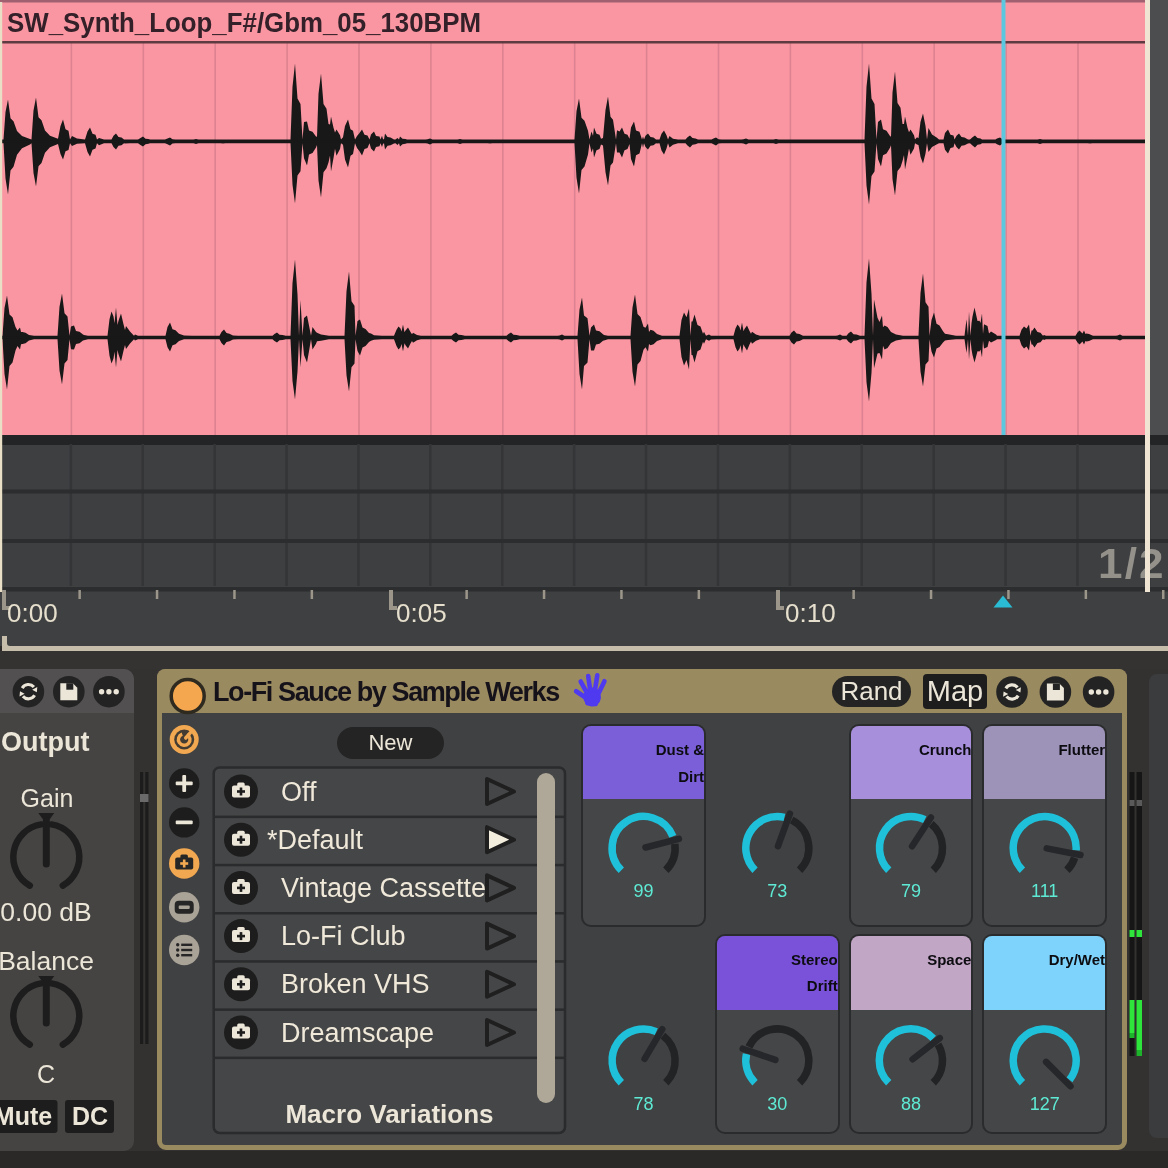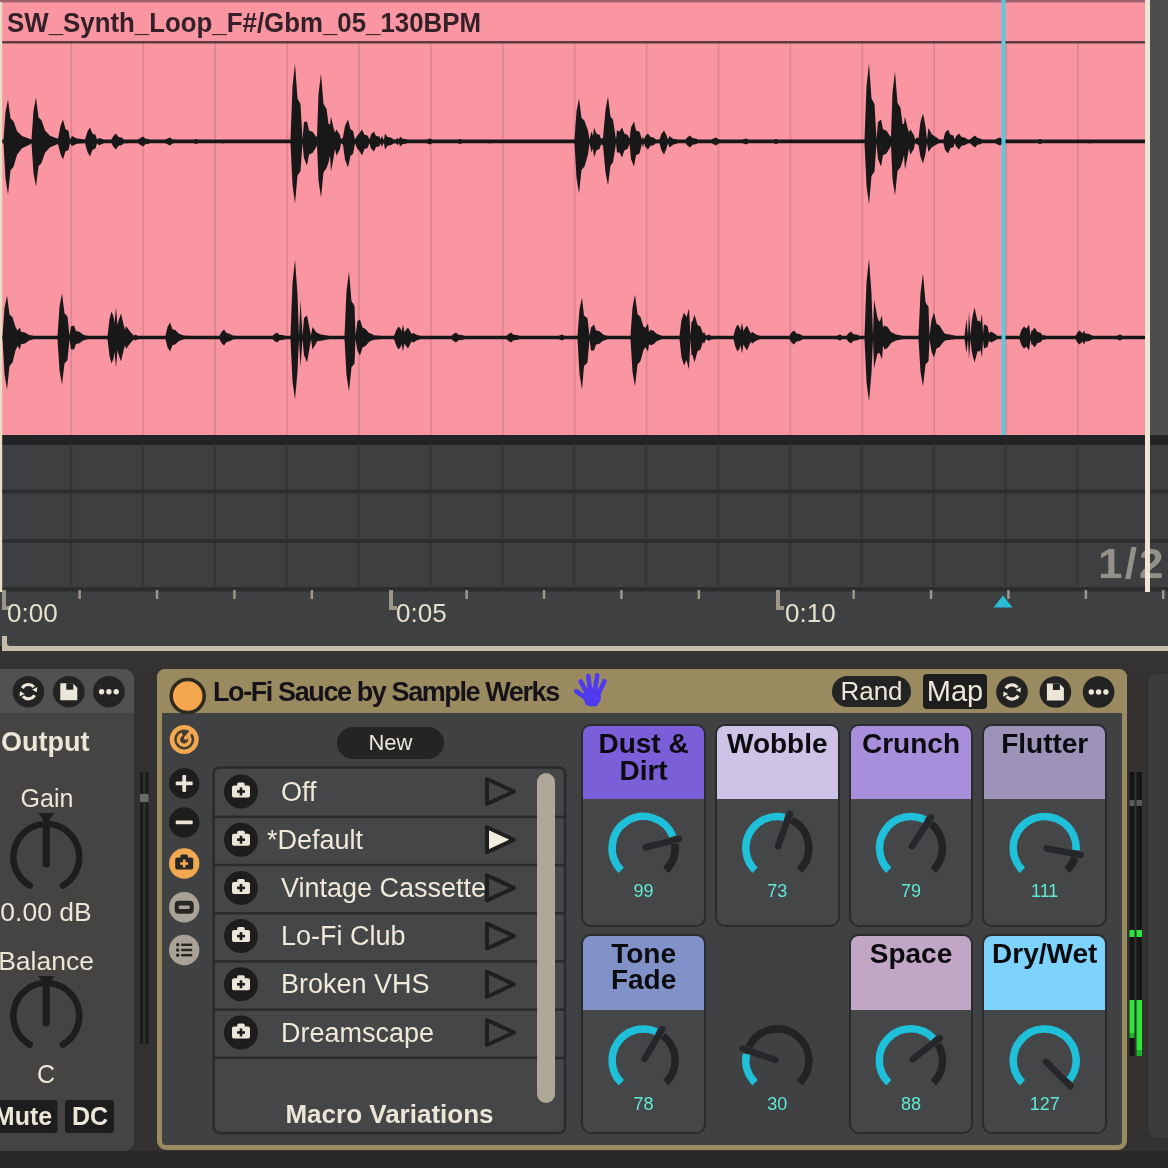--- a/index.html
+++ b/index.html
@@ -11,21 +11,21 @@
 #rightpanel{left:1149px;top:674px;width:30px;height:464px;background:#3b3c3d;border-radius:8px}
 #device{left:157px;top:669px;width:970px;height:481px;background:#404142;border:5px solid #9a8a60;border-radius:9px}
 #devtitle{left:157px;top:669px;width:970px;height:44px;background:#9a8a60;border-radius:8px 8px 0 0}
 #devtitle b{position:absolute;left:56px;top:8px;color:#16121a;font-size:27px;font-weight:700;letter-spacing:-1.4px}
 .pill{position:absolute;background:#242424;color:#ece6d8;text-align:center;font-weight:400}
 #randpill{left:832px;top:676px;width:79px;height:31px;border-radius:16px;font-size:26px;line-height:30px}
 #mappill{left:923px;top:674px;width:64px;height:35px;border-radius:4px;background:#1d1d1d;font-size:29px;line-height:34px}
 #newpill{left:337px;top:727px;width:107px;height:32px;border-radius:16px;font-size:22px;line-height:31px}
 
 .mcell{position:absolute;width:124.8px;background:#454647;border:2.5px solid #2a2b2c;border-radius:10px;overflow:hidden}
-.mhead{position:absolute;left:0;top:0;width:100%;text-align:center;color:#0c0c10;font-size:28px;font-weight:700;line-height:26.5px;padding-top:5px}
+.mhead{position:absolute;left:0;top:0;width:100%;text-align:right;color:#0c0c10;font-size:15px;font-weight:700;line-height:26.5px;padding-top:11px}
 .mval{position:absolute;width:100%;text-align:center;color:#5eead4;font-size:18px}
 </style></head><body>
 <div id="stage">
 <svg class="abs" width="1168" height="1168" style="left:0;top:0">
 
  <rect x="0" y="0" width="1145" height="435" fill="#fa96a2"></rect>
  <rect x="1150" y="0" width="18" height="435" fill="#4c4d4e"></rect>
  <rect x="0" y="435" width="1168" height="10" fill="#232425"></rect>
  <rect x="0" y="445" width="1168" height="141" fill="#3e3f41"></rect>
  <rect x="0" y="586" width="1168" height="60" fill="#3f4041"></rect>
@@ -125,36 +125,33 @@
       <b>Lo-Fi Sauce by Sample Werks</b>
     </div>
 <div id="randpill" class="pill abs">Rand</div>
 <div id="mappill" class="pill abs">Map</div>
 <div id="newpill" class="pill abs">New</div>
 
 <div class="mcell abs" style="left:581.2px;top:724.0px;height:203px">
       <div class="mhead" style="background:#7a5fd8;height:73.0px">Dust &amp;<br>Dirt</div>
     </div>
     <div class="mval abs" style="left:581.2px;top:881.0px;width:124.8px">99</div>
-    <div class="mcell abs" style="left:714.9px;top:724.0px;height:203px">
-      <div class="mhead" style="background:#cec2e6;height:73.0px">Wobble</div>
-    </div>
     <div class="mval abs" style="left:714.9px;top:881.0px;width:124.8px">73</div>
     <div class="mcell abs" style="left:848.6px;top:724.0px;height:203px">
       <div class="mhead" style="background:#a78fdc;height:73.0px">Crunch</div>
     </div>
     <div class="mval abs" style="left:848.6px;top:881.0px;width:124.8px">79</div>
     <div class="mcell abs" style="left:982.3px;top:724.0px;height:203px">
       <div class="mhead" style="background:#9d92b8;height:73.0px">Flutter</div>
     </div>
     <div class="mval abs" style="left:982.3px;top:881.0px;width:124.8px">111</div>
-    <div class="mcell abs" style="left:581.2px;top:933.7px;height:200px">
-      <div class="mhead" style="background:#8092c7;height:74.4px">Tone<br>Fade</div>
-    </div>
     <div class="mval abs" style="left:581.2px;top:1093.5px;width:124.8px">78</div>
+    <div class="mcell abs" style="left:714.9px;top:933.7px;height:200px">
+      <div class="mhead" style="background:#7a52d9;height:74.4px">Stereo<br>Drift</div>
+    </div>
     <div class="mval abs" style="left:714.9px;top:1093.5px;width:124.8px">30</div>
     <div class="mcell abs" style="left:848.6px;top:933.7px;height:200px">
       <div class="mhead" style="background:#c2a6c6;height:74.4px">Space</div>
     </div>
     <div class="mval abs" style="left:848.6px;top:1093.5px;width:124.8px">88</div>
     <div class="mcell abs" style="left:982.3px;top:933.7px;height:200px">
       <div class="mhead" style="background:#7dd3fc;height:74.4px">Dry/Wet</div>
     </div>
     <div class="mval abs" style="left:982.3px;top:1093.5px;width:124.8px">127</div>
 <svg class="abs" width="1168" height="517" style="left:0;top:651px">

